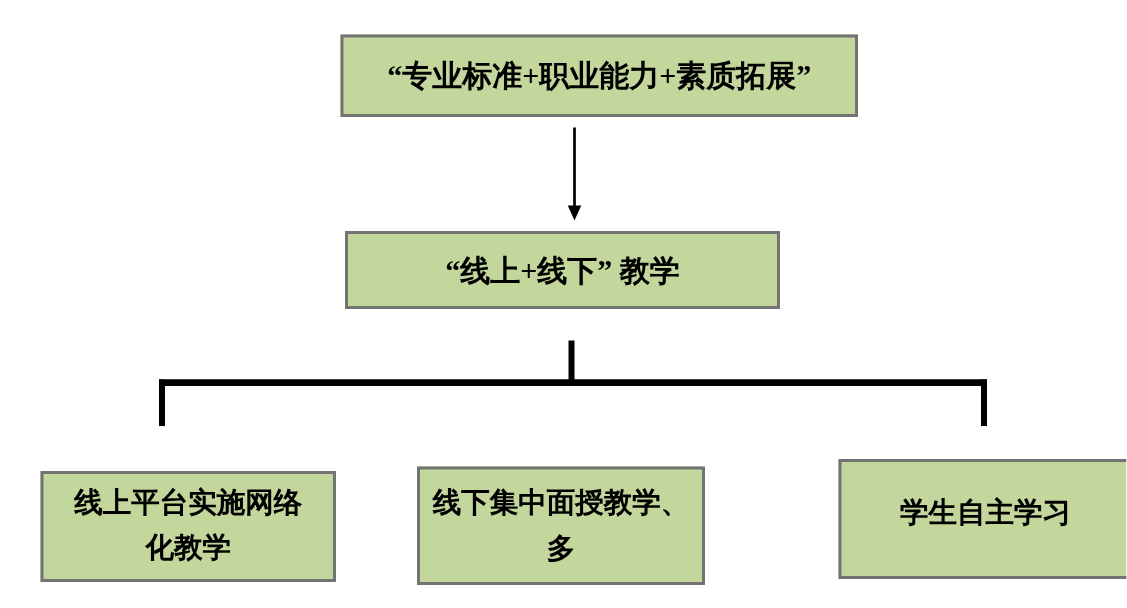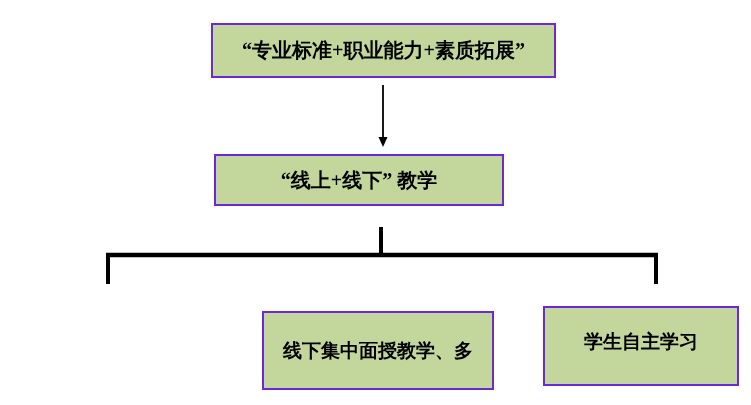--- a/index.html
+++ b/index.html
@@ -6,35 +6,36 @@
   .canvas{
     position:relative;
     width:751px;height:405px;
     background:#ffffff;
     font-family:"Liberation Serif","DejaVu Serif",serif;
     overflow:hidden;
   }
   .node{
     position:absolute;
     background:#c3d69b;
-    border:2px solid #6d28d9;
+    border:2px solid #737373;
     box-sizing:border-box;
     display:flex;
     flex-direction:column;
     align-items:center;
     justify-content:center;
     text-align:center;
     font-weight:700;
     color:#000000;
+    margin-left:16px;
   }
   .node .line{display:block;}
   #node-top   {left:211px;top:23px; width:345px;height:55px;font-size:20px;}
   #node-mid   {left:214px;top:154px;width:290px;height:52px;font-size:20px;}
   #node-bl    {left:11px; top:314px;width:197px;height:74px;font-size:19px;line-height:30px;}
-  #node-bm    {left:262px;top:311px;width:232px;height:79px;font-size:19px;line-height:31px;}
+  #node-bm    {left:262px;top:311px;width:192px;height:79px;font-size:19px;line-height:31px;}
   #node-br    {left:543px;top:306px;width:196px;height:80px;font-size:19px;justify-content:flex-start;padding-top:21px;font-family:Liberation Serif, serif;}
   svg.connectors{position:absolute;left:0;top:0;width:751px;height:405px;pointer-events:none;}
 </style>
 </head>
 <body>
 
 <div class="canvas">
 
   <svg class="connectors" viewBox="0 0 751 405">
 
@@ -52,20 +53,24 @@
   </svg>
 
   <div class="node" id="node-top">
     <span class="line">“专业标准+职业能力+素质拓展”</span>
   </div>
 
   <div class="node" id="node-mid">
     <span class="line">“线上+线下” 教学</span>
   </div>
 
+  <div class="node" id="node-bl">
+    <span class="line">线上平台实施网络</span>
+    <span class="line">化教学</span>
+  </div>
 
   <div class="node" id="node-bm">
     <span class="line">线下集中面授教学、多</span>
   </div>
 
   <div class="node" id="node-br">
     <span class="line">学生自主学习</span>
   </div>
 
 </div>

